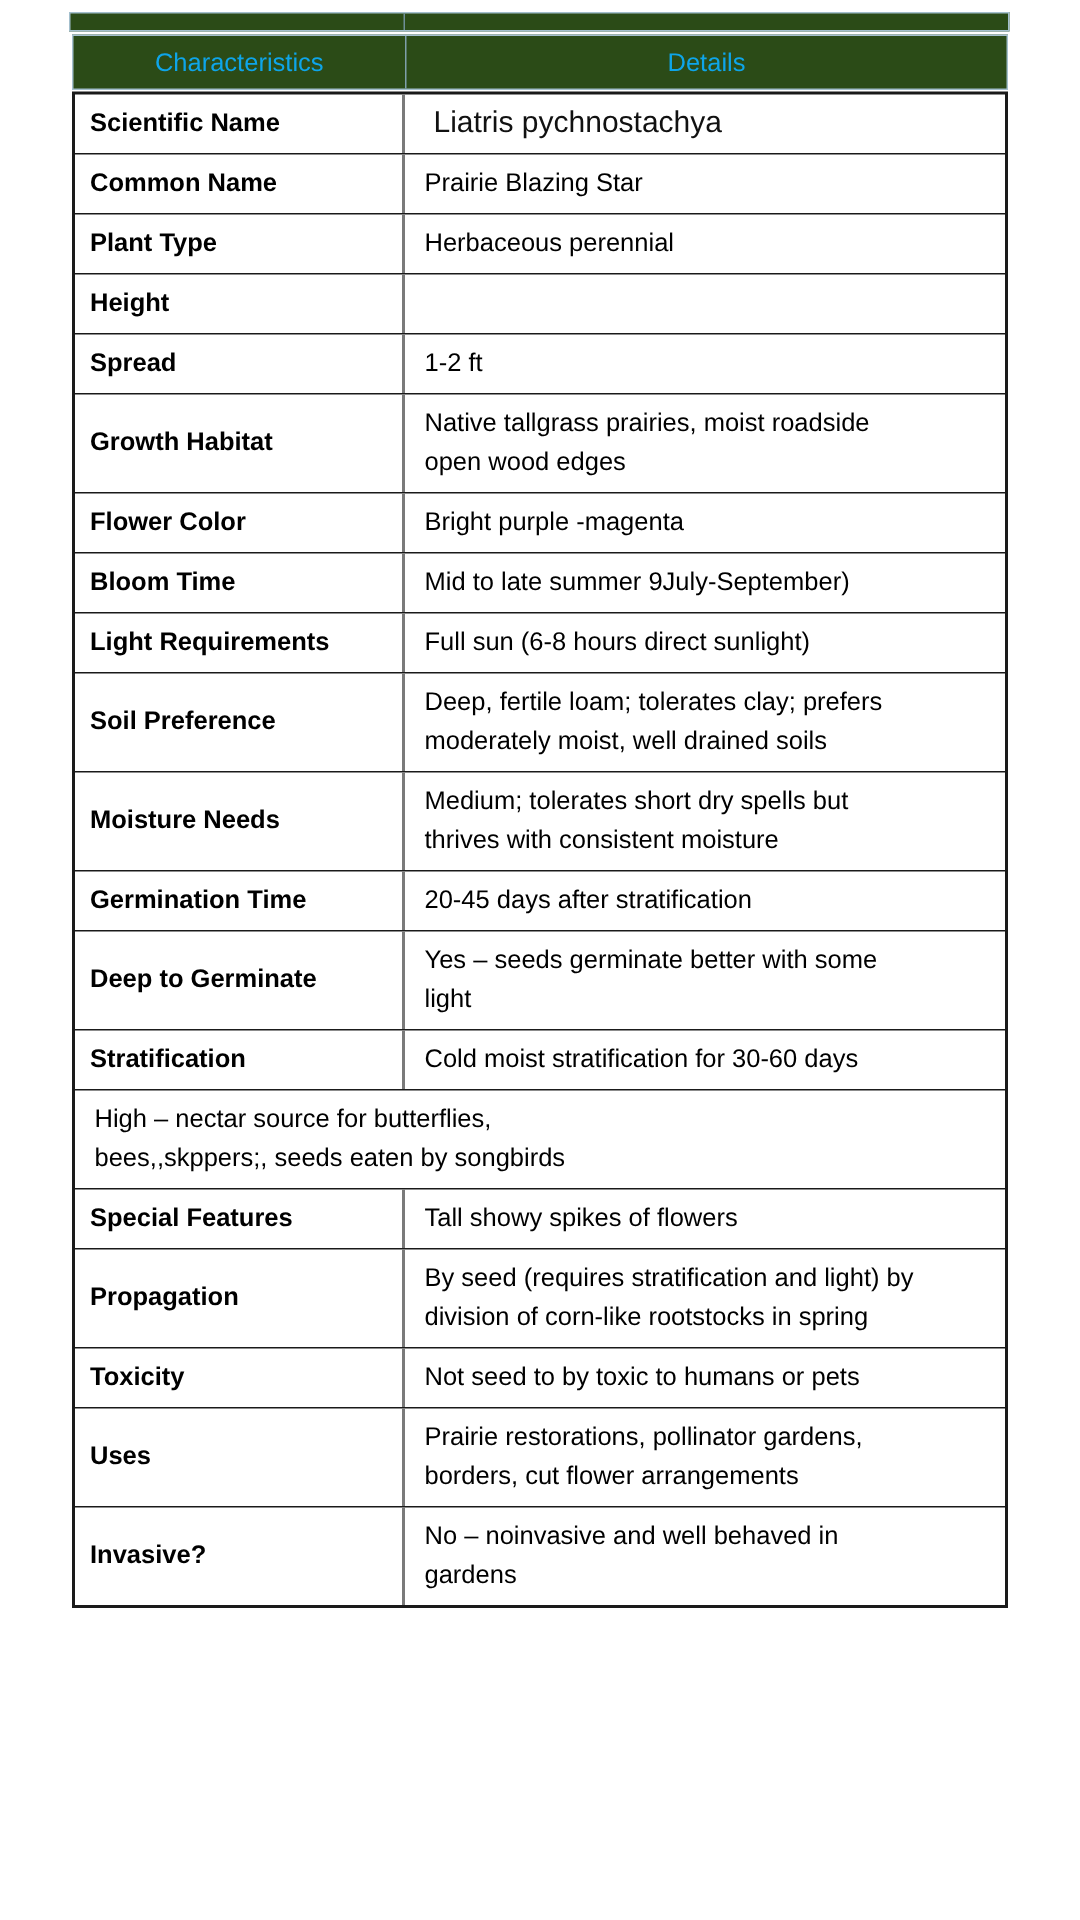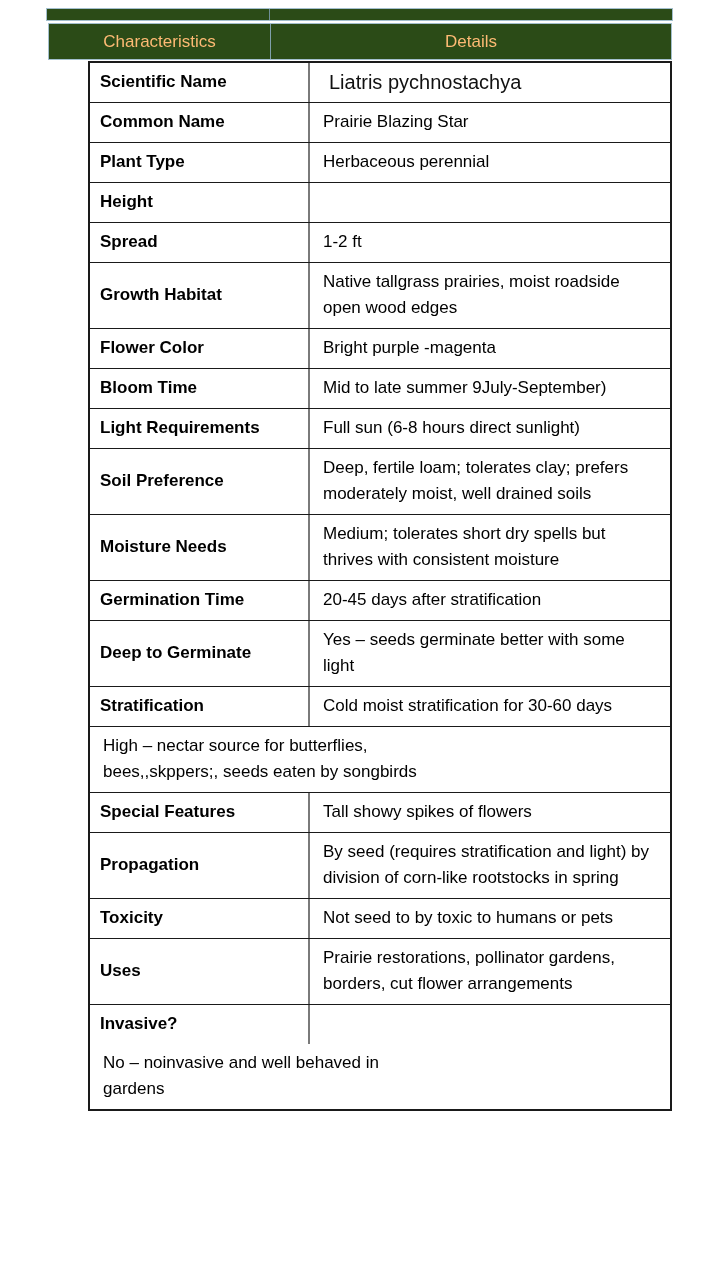--- a/index.html
+++ b/index.html
@@ -30,40 +30,39 @@
   .plant-table{
     position:absolute;left:48px;top:23px;width:624px;
   }
   .header-row{
     display:flex;
     background:var(--accent);
     border:1px solid var(--header-border);
     height:37px;
   }
   .header-cell{
-    color:#fdba74;
+    color:#0ea5e9;
     font-size:17px;
     display:flex;align-items:center;justify-content:center;
     height:100%;
   }
   .header-cell.col1{
     width:222px;
     border-right:1px solid #7fa0ab;
   }
   .header-cell.col2{flex:1;}
   .table-body{
     margin-top:1px;
     border:2px solid var(--grid);
-    margin-left:40px;
   }
   .table-row{
     display:flex;
     border-bottom:1.5px solid var(--grid);
   }
-  .table-row:last-child{border-bottom:none;flex-direction:column;}
+  .table-row:last-child{border-bottom:none;}
   .cell{
     font-size:17px;
     line-height:26px;
     padding:6px 8px 7px 10px;
     color:#000000;
   }
   .characteristic-cell{
     width:220px;
     font-weight:bold;
     border-right:2px solid var(--divider);

